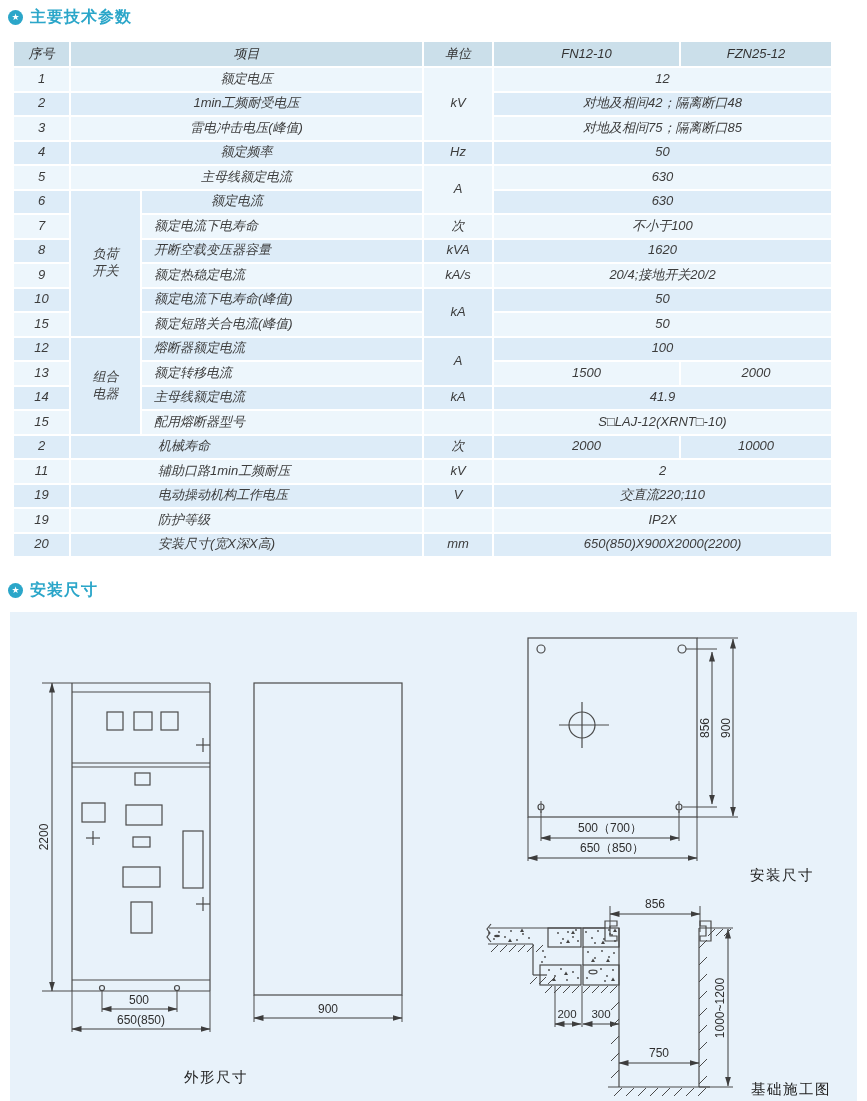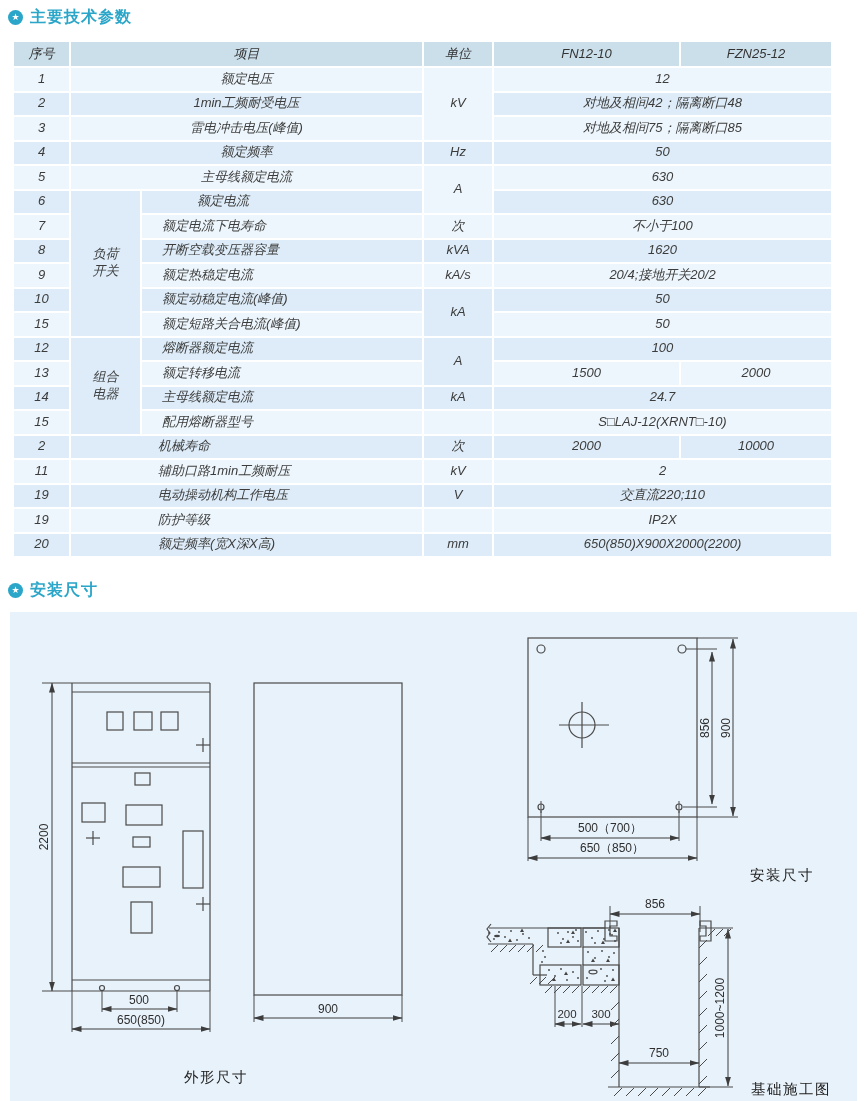--- a/index.html
+++ b/index.html
@@ -10,22 +10,22 @@
          display:flex;align-items:center;justify-content:center;font-size:9px;line-height:1;}
   .sec-title{font-size:16px;font-weight:bold;color:#2ba6c9;letter-spacing:1px;}
   table.params{position:absolute;left:12px;top:40px;width:819px;border-collapse:collapse;table-layout:fixed;font-style:italic;}
   .params th,.params td{border:2px solid #fff;font-size:13px;color:#3c3c3c;text-align:center;
       vertical-align:middle;padding:0;line-height:1.15;font-weight:normal;overflow:hidden;}
   .params th{height:24px;background:#cbdfea;color:#333;}
   .params td{height:22.5px;}
   .params tbody tr:nth-child(odd) td{background:#edf6fc;}
   .params tbody tr:nth-child(even) td{background:#ddecf8;}
   .params td.grp{white-space:pre-line;line-height:1.3;}
-  .params td.il{text-align:left;padding-left:20px;}
-  .params td.il2{text-align:left;padding-left:55px;}
+  .params td.il{text-align:left;padding-left:12px;}
+  .params td.il2{text-align:left;padding-left:69px;}
   .params td.iw{text-align:left;padding-left:87px;margin-left:24px;}
   .panel{position:absolute;left:10px;top:612px;width:847px;height:489px;background:#e8f2fa;}
   svg{display:block;}
   .ln{stroke:#4a4a4a;stroke-width:1.2;fill:none;}
   .dim{stroke:#3d3d3d;stroke-width:1;fill:none;}
   .ext{stroke:#4a4a4a;stroke-width:1;fill:none;}
   .dim-t{font-size:12px;fill:#2e2e2e;text-anchor:middle;}
   .dim-s{font-size:11.5px;fill:#2e2e2e;text-anchor:middle;}
   .lbl{font-size:14.5px;fill:#222;text-anchor:middle;letter-spacing:1.5px;}
   .dot{fill:#444;stroke:none;}
@@ -105,21 +105,21 @@
         <td colspan="2">1620</td>
       </tr>
       <tr>
         <td>9</td>
         <td class="il">额定热稳定电流</td>
         <td>kA/s</td>
         <td colspan="2">20/4;接地开关20/2</td>
       </tr>
       <tr>
         <td>10</td>
-        <td class="il">额定动稳定电流(峰值)</td>
+        <td class="il">额定电流下电寿命(峰值)</td>
         <td rowspan="2">kA</td>
         <td colspan="2">50</td>
       </tr>
       <tr>
         <td>15</td>
         <td class="il">额定短路关合电流(峰值)</td>
         <td colspan="2">50</td>
       </tr>
       <tr>
         <td>12</td>
@@ -132,21 +132,21 @@
       <tr>
         <td>13</td>
         <td class="il">额定转移电流</td>
         <td>1500</td>
         <td>2000</td>
       </tr>
       <tr>
         <td>14</td>
         <td class="il">主母线额定电流</td>
         <td>kA</td>
-        <td colspan="2">24.7</td>
+        <td colspan="2">41.9</td>
       </tr>
       <tr>
         <td>15</td>
         <td class="il">配用熔断器型号</td>
         <td></td>
         <td colspan="2">S□LAJ-12(XRNT□-10)</td>
       </tr>
       <tr>
         <td>2</td>
         <td colspan="2" class="iw">机械寿命</td>
@@ -167,21 +167,21 @@
         <td colspan="2">交直流220;110</td>
       </tr>
       <tr>
         <td>19</td>
         <td colspan="2" class="iw">防护等级</td>
         <td></td>
         <td colspan="2">IP2X</td>
       </tr>
       <tr>
         <td>20</td>
-        <td colspan="2" class="iw">额定频率(宽X深X高)</td>
+        <td colspan="2" class="iw">安装尺寸(宽X深X高)</td>
         <td>mm</td>
         <td colspan="2">650(850)X900X2000(2200)</td>
       </tr>
     </tbody>
 </table>
 
 <div class="sec-head" style="top:580px;">
   <span class="badge">★</span>
   <span class="sec-title">安装尺寸</span>
 </div>

